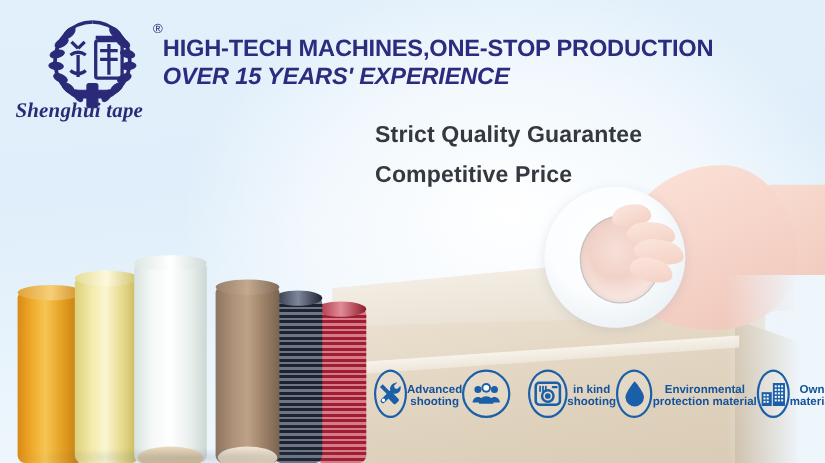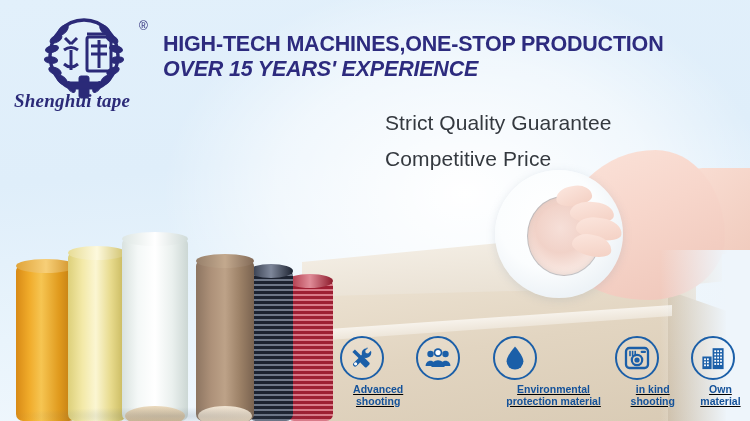--- a/index.html
+++ b/index.html
@@ -19,31 +19,31 @@
   .logo{position:absolute;left:8px;top:6px;width:152px;height:112px;}
   .logo svg{display:block;}
   .logo-word{
     position:absolute;left:6px;top:84px;width:146px;text-align:left;
     font-family:"Liberation Serif", serif;font-style:italic;font-weight:700;
     font-size:19px;color:#2b2a78;letter-spacing:.2px;white-space:nowrap;
   }
 
   
   .headline{
-    position:absolute;left:163px;top:32px;width:580px;
+    position:absolute;left:148px;top:32px;width:580px;
     font-size:21.5px;font-weight:700;line-height:25px;
     color:#2d2b7e;letter-spacing:-.2px;
   }
   .headline .l2{display:block;font-style:italic;}
 
   
   .benefits{position:absolute;left:341px;top:105px;width:330px;}
   .benefits div{
     font-size:21px;color:#34393f;line-height:36px;
-    font-weight:400;letter-spacing:.1px;white-space:nowrap;margin-left:44px;
+    font-weight:700;letter-spacing:.1px;white-space:nowrap;
   }
 
   
   .scene{position:absolute;left:0;top:0;width:750px;height:421px;}
 
   
   .box-top{
     position:absolute;left:302px;top:262px;width:420px;height:60px;
     background:linear-gradient(180deg,#f2ece2 0%,#e8dfd1 100%);
     transform:skewY(-5.5deg);transform-origin:left top;
@@ -138,23 +138,22 @@
     position:absolute;left:6px;bottom:-4px;width:330px;height:18px;
     background:radial-gradient(ellipse at center,rgba(90,110,130,.20),rgba(90,110,130,0) 70%);
   }
 
   
   .features{
     position:absolute;left:340px;top:336px;width:410px;height:82px;
     display:flex;align-items:flex-start;justify-content:space-between;
   }
   .feature{
-    display:flex;flex-direction:column;
+    display:flex;align-items:center;
     width:80px;
-    text-decoration:underline;
   }
   .feature .circ{
     width:40px;height:40px;border-radius:50%;
     border:2.2px solid #1b5fa8;
     display:flex;align-items:center;justify-content:center;
     background:rgba(255,255,255,.12);
   }
   .feature .flabel{
     margin-top:4px;text-align:center;color:#14529a;
     font-size:10.5px;line-height:11.5px;font-weight:600;white-space:nowrap;
@@ -295,50 +294,50 @@
             <circle cx="20.5" cy="8" r="3.2"></circle>
             <path d="M15.6 20c0-3 2.2-5.2 4.9-5.2S25.4 17 25.4 20z"></path>
             <circle cx="13" cy="6.6" r="4.4"></circle>
             <path d="M6.4 21c0-3.8 2.9-6.7 6.6-6.7s6.6 2.9 6.6 6.7z"></path>
           </g>
           <circle cx="13" cy="6.6" r="2.6" fill="#ffffff"></circle>
         </svg>
       </div>
     </div>
 
-    <div class="feature f-env">
-      <div class="circ">
-        <svg width="22" height="26" viewBox="0 0 22 26">
-          <path d="M11 1.5C11 1.5 2.6 11 2.6 16.2a8.4 8.4 0 0 0 16.8 0C19.4 11 11 1.5 11 1.5z" fill="#1b5fa8"></path>
-          <path d="M6.2 16.6a5.6 5.6 0 0 0 5.4 5.6 5.6 5.6 0 0 1-5.4-5.6z" fill="#ffffff" opacity=".85"></path>
-        </svg>
-      </div>
-      <div class="flabel">
-        <span>Environmental</span>
-        <span>protection material</span>
-      </div>
-    </div>
-
     <div class="feature">
       <div class="circ">
         <svg width="26" height="26" viewBox="0 0 26 26">
           <rect x="2" y="3" width="22" height="20" rx="3.4" fill="none" stroke="#1b5fa8" stroke-width="2.3"></rect>
           <g fill="#1b5fa8">
             <rect x="5.2" y="5.8" width="1.6" height="5.4"></rect>
             <rect x="7.8" y="5.8" width="1.6" height="5.4"></rect>
             <rect x="10.4" y="5.8" width="1.6" height="5.4"></rect>
             <rect x="16.6" y="5.8" width="5.4" height="2.2" rx="1"></rect>
           </g>
           <circle cx="13" cy="15" r="5.2" fill="none" stroke="#1b5fa8" stroke-width="2.2"></circle>
           <circle cx="13" cy="15" r="2.6" fill="#1b5fa8"></circle>
         </svg>
       </div>
       <div class="flabel">
         <span>in kind</span>
         <span>shooting</span>
+      </div>
+    </div>
+
+    <div class="feature f-env">
+      <div class="circ">
+        <svg width="22" height="26" viewBox="0 0 22 26">
+          <path d="M11 1.5C11 1.5 2.6 11 2.6 16.2a8.4 8.4 0 0 0 16.8 0C19.4 11 11 1.5 11 1.5z" fill="#1b5fa8"></path>
+          <path d="M6.2 16.6a5.6 5.6 0 0 0 5.4 5.6 5.6 5.6 0 0 1-5.4-5.6z" fill="#ffffff" opacity=".85"></path>
+        </svg>
+      </div>
+      <div class="flabel">
+        <span>Environmental</span>
+        <span>protection material</span>
       </div>
     </div>
 
     <div class="feature f-own">
       <div class="circ">
         <svg width="26" height="25" viewBox="0 0 26 25">
           <g fill="#1b5fa8">
             <rect x="2.4" y="10.5" width="9.2" height="12.6"></rect>
             <rect x="12.6" y="2.2" width="11" height="20.9"></rect>
           </g>

